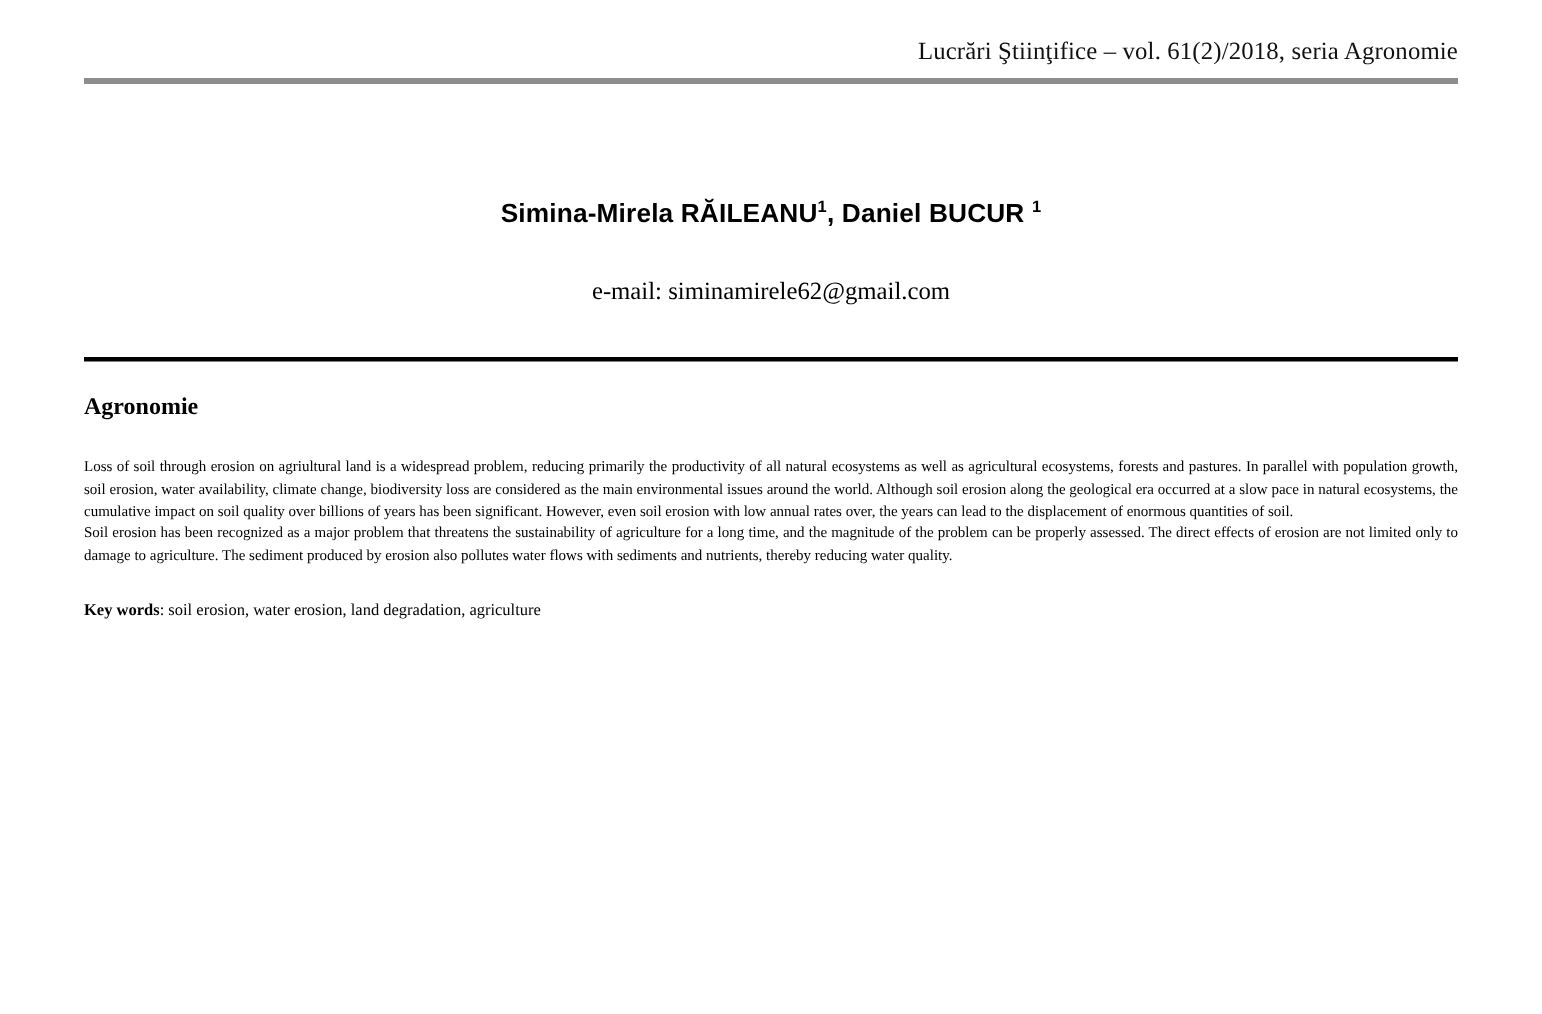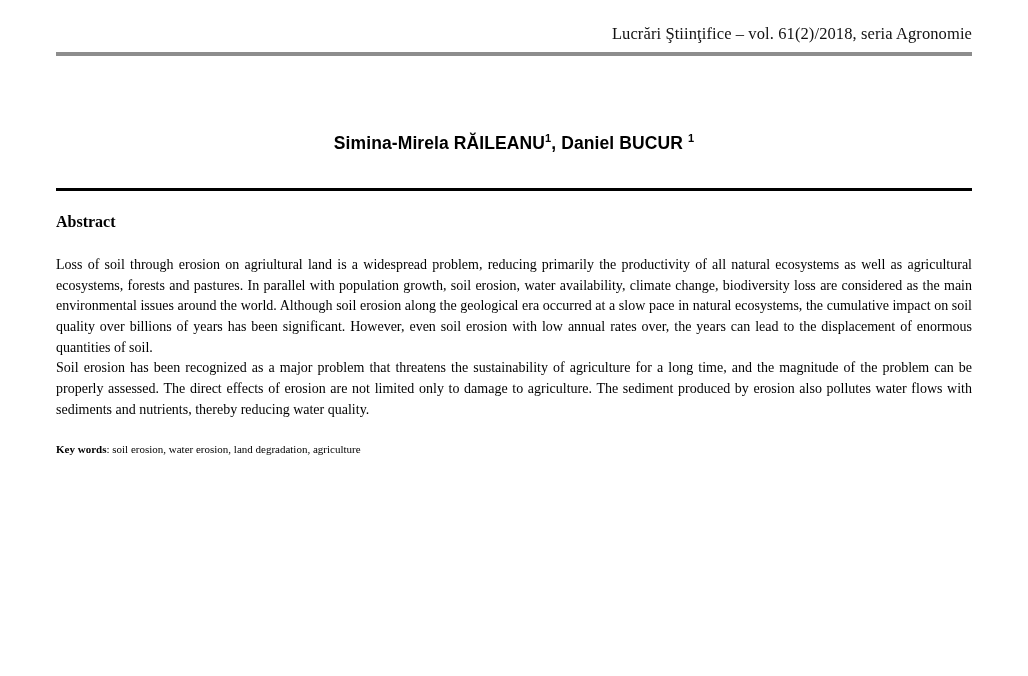--- a/index.html
+++ b/index.html
@@ -74,21 +74,21 @@
     width: 100%;
   }
   
   .abstract-label {
     margin-top: 22px;
     font-size: 16px;
     font-weight: bold;
   }
   .abstract-body {
     margin-top: 24px;
-    font-size: 14px;
+    font-size: 10px;
     line-height: 1.48;
     text-align: justify;
   }
   .abstract-body p {
     margin: 0;
   }
   .abstract-body p + p {
     margin-top: 0;
   }
   .keywords {
@@ -119,25 +119,28 @@
   </div>
 
   <div class="rule-thick"></div>
 
   <div class="title-block">
 
     <div class="authors">
       <span>Simina-Mirela RĂILEANU</span><sup>1</sup><span>, </span><span>Daniel BUCUR</span> <sup>1</sup>
     </div>
 
+    <div class="email-line">
+      <span>e-mail: </span><span>siminamirele62@gmail.com</span>
+    </div>
   </div>
 
   <div class="rule-abstract"></div>
 
-  <div class="abstract-label">Abstract</div>
+  <div class="abstract-label">Agronomie</div>
 
   <div class="abstract-body">
     <p>Loss of soil through erosion on agriultural land is a widespread problem, reducing primarily the productivity of all natural ecosystems as well as agricultural ecosystems, forests and pastures. In parallel with population growth, soil erosion, water availability, climate change, biodiversity loss are considered as the main environmental issues around the world. Although soil erosion along the geological era occurred at a slow pace in natural ecosystems, the cumulative impact on soil quality over billions of years has been significant. However, even soil erosion with low annual rates over, the years can lead to the displacement of enormous quantities of soil.</p>
     <p>Soil erosion has been recognized as a major problem that threatens the sustainability of agriculture for a long time, and the magnitude of the problem can be properly assessed. The direct effects of erosion are not limited only to damage to agriculture. The sediment produced by erosion also pollutes water flows with sediments and nutrients, thereby reducing water quality.</p>
   </div>
 
   <div class="keywords">
     <b>Key words</b><span>: </span><span>soil erosion, water erosion, land degradation, agriculture</span>
   </div>
 

